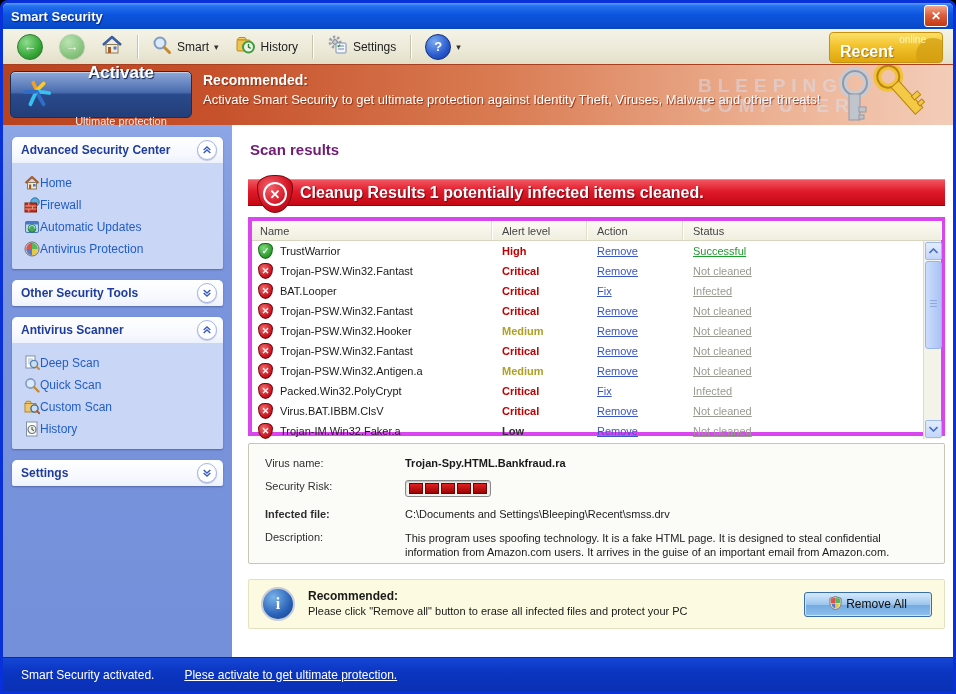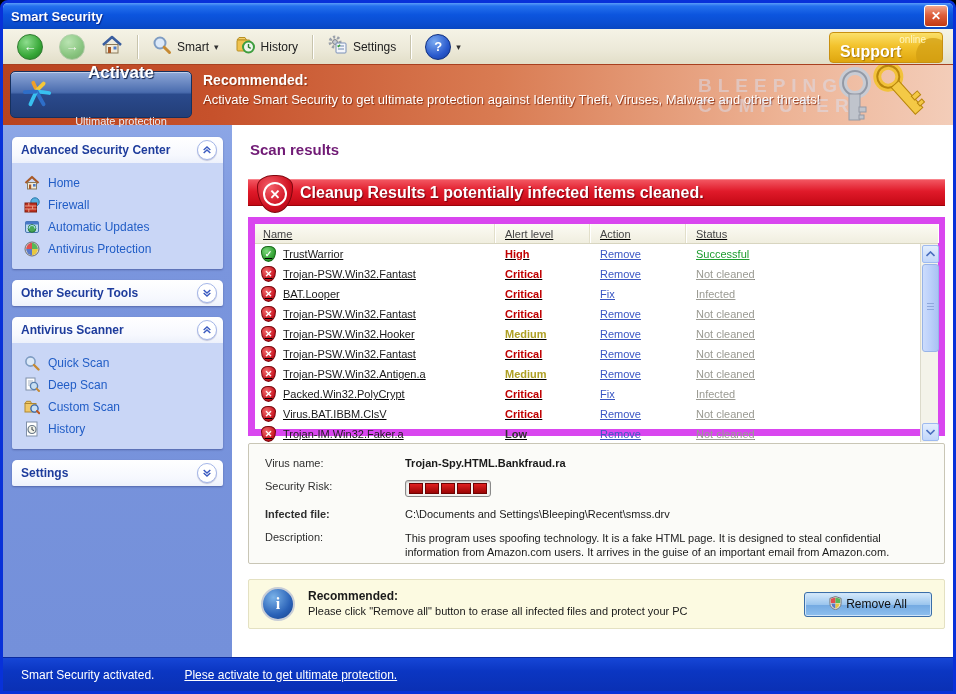--- a/index.html
+++ b/index.html
@@ -71,21 +71,21 @@
     width:229px;flex:0 0 229px;box-sizing:border-box;padding:12px 9px;
     background:linear-gradient(180deg,#8CA6E6 0%,#7A95DD 25%,#7490DA 100%);
   }
   .panel{margin-bottom:11px;border-radius:5px 5px 2px 2px;overflow:hidden;box-shadow:0 1px 2px rgba(0,0,60,.3);}
   .panel-header{height:26px;display:flex;align-items:center;padding:0 6px 0 9px;cursor:pointer;
     background:linear-gradient(180deg,#FFFFFF 0%,#F6F8FE 70%,#EDF1FB 100%);}
   .panel-title{color:#1E3C9C;font-weight:bold;font-size:12px;}
   .chevron-btn{margin-left:auto;width:18px;height:18px;border-radius:50%;background:#fff;border:1px solid #A4B6E8;
     display:flex;align-items:center;justify-content:center;cursor:pointer;box-shadow:0 1px 1px rgba(0,0,80,.2);}
   .panel-body{background:#C9D6F6;padding:9px 4px;}
-  .side-item{display:flex;align-items:center;gap:8px;padding:3px 8px;color:#215DC6;font-size:12px;cursor:pointer;}
+  .side-item{display:flex;align-items:center;padding:3px 8px;color:#215DC6;font-size:12px;cursor:pointer;}
   .side-icon{width:16px;height:16px;flex:0 0 16px;display:flex;align-items:center;justify-content:center;}
   
   .main{flex:1 1 auto;background:#fff;position:relative;}
   .page-title{position:absolute;left:18px;top:16px;font-size:15px;font-weight:600;color:#701a75;}
   .alert-banner{
     position:absolute;left:16px;top:54px;width:697px;height:27px;box-sizing:border-box;
     background:linear-gradient(180deg,#F25560 0%,#E01A2A 45%,#C40814 100%);
     border-top:1px solid #F8848C;border-bottom:1px solid #9C020A;
     display:flex;align-items:center;
   }
@@ -93,21 +93,21 @@
     position:absolute;left:9px;top:-5px;width:34px;height:36px;
     background:radial-gradient(circle at 35% 30%,#F4606A,#D01020 60%,#A00814);
     border:1px solid #80060E;border-radius:46% 46% 50% 50% / 30% 30% 68% 68%;
     display:flex;align-items:center;justify-content:center;
   }
   .alert-shield .xball{width:20px;height:20px;border-radius:50%;border:2px solid #fff;
     display:flex;align-items:center;justify-content:center;color:#fff;font-weight:bold;font-size:13px;}
   .alert-text{margin-left:52px;color:#fff;font-weight:bold;font-size:16px;text-shadow:1px 1px 1px #7A0410;}
   
   .rtable{position:absolute;left:16px;top:92px;width:697px;height:219px;box-sizing:border-box;
-    border:7px solid #d946ef;background:#fff;text-decoration:underline;}
+    border:4px solid #d946ef;background:#fff;}
   .thead{display:grid;grid-template-columns:240px 95px 96px 1fr;height:19px;
     background:linear-gradient(180deg,#FCFBF4,#F0EEDF);border-bottom:1px solid #D8D5C0;font-size:11px;color:#444;}
   .th{display:flex;align-items:center;padding-left:10px;border-right:1px solid #E2DFCA;box-shadow:1px 0 0 #fff;}
   .th:first-child{padding-left:8px;}
   .tbody{position:relative;height:198px;}
   .trow{display:grid;grid-template-columns:240px 95px 96px 1fr;height:20px;align-items:center;font-size:11px;cursor:default;}
   .cell{padding-left:10px;white-space:nowrap;overflow:hidden;}
   .c-name{display:flex;align-items:center;gap:7px;padding-left:6px;color:#1A1A1A;}
   .row-shield{width:13px;height:14px;flex:0 0 13px;display:flex;align-items:center;justify-content:center;
     color:#fff;font-size:9px;font-weight:bold;
@@ -224,21 +224,21 @@
     <div class="tb-sep"></div>
     <div class="tb-btn">
       <span class="nav-circle" style="background:radial-gradient(circle at 35% 28%,#7AAAF0,#2A5ACD 60%,#123A9E);border-color:#0E2E80;">
           <span>?</span>
         </span>
       <span class="caret">▾</span>
     </div>
     <div class="support-btn">
       <span class="support-deco"></span>
       <span class="support-online">online</span>
-      <span class="support-label">Support</span>
+      <span class="support-label">Recent</span>
     </div>
   </div>
 
   <div class="banner">
     <div class="activate-btn">
       <span>
         <svg width="32" height="34" viewBox="0 0 34 34">
           <g stroke-width="4" stroke-linecap="round" fill="none">
             <path d="M13 6 Q15 11 17 14" stroke="#F0A028"></path>
             <path d="M24 7 Q20 11 17 14" stroke="#F5C838"></path>
@@ -357,36 +357,36 @@
       <span class="chevron-btn">
               <svg width="12" height="12" viewBox="0 0 18 18">
                 <path d="M4 9 L9 4.5 L14 9 M4 13.5 L9 9 L14 13.5" fill="none" stroke="#3B5BC0" stroke-width="2.2"></path>
               </svg>
             </span>
     </div>
     <div class="panel-body">
             <div class="side-item">
     <span class="side-icon">
                 <svg width="16" height="16" viewBox="0 0 16 16">
-                  <circle cx="6.5" cy="6.5" r="4.6" fill="#DCE9F8" stroke="#7E9CC2" stroke-width="1.6"></circle>
-                  <line x1="10" y1="10" x2="14.5" y2="14.5" stroke="#C68A33" stroke-width="2.4" stroke-linecap="round"></line>
-                </svg>
-              </span>
-    <span class="side-label">Quick Scan</span>
-  </div>
-            <div class="side-item">
-    <span class="side-icon">
-                <svg width="16" height="16" viewBox="0 0 16 16">
                   <rect x="2" y="1" width="9" height="12" fill="#FFFFFF" stroke="#8090A8"></rect>
                   <path d="M4 4 h5 M4 6 h5 M4 8 h3" stroke="#A8B4C4" stroke-width="1"></path>
                   <circle cx="10" cy="9" r="3.6" fill="#C8E0F4" stroke="#5880B0" stroke-width="1.4"></circle>
                   <line x1="12.6" y1="11.6" x2="15" y2="14" stroke="#C68A33" stroke-width="2" stroke-linecap="round"></line>
                 </svg>
               </span>
     <span class="side-label">Deep Scan</span>
+  </div>
+            <div class="side-item">
+    <span class="side-icon">
+                <svg width="16" height="16" viewBox="0 0 16 16">
+                  <circle cx="6.5" cy="6.5" r="4.6" fill="#DCE9F8" stroke="#7E9CC2" stroke-width="1.6"></circle>
+                  <line x1="10" y1="10" x2="14.5" y2="14.5" stroke="#C68A33" stroke-width="2.4" stroke-linecap="round"></line>
+                </svg>
+              </span>
+    <span class="side-label">Quick Scan</span>
   </div>
             <div class="side-item">
     <span class="side-icon">
                 <svg width="16" height="16" viewBox="0 0 16 16">
                   <path d="M1 4.5 l1.5-2.2 h4 l1 2.2 Z" fill="#F0C868" stroke="#B08830"></path>
                   <rect x="1" y="4.5" width="11" height="8.5" fill="#F0C868" stroke="#B08830"></rect>
                   <circle cx="10.5" cy="9.5" r="3.6" fill="#C8E0F4" stroke="#3868B0" stroke-width="1.4"></circle>
                   <line x1="13" y1="12" x2="15.2" y2="14.2" stroke="#C05820" stroke-width="2" stroke-linecap="round"></line>
                 </svg>
               </span>

